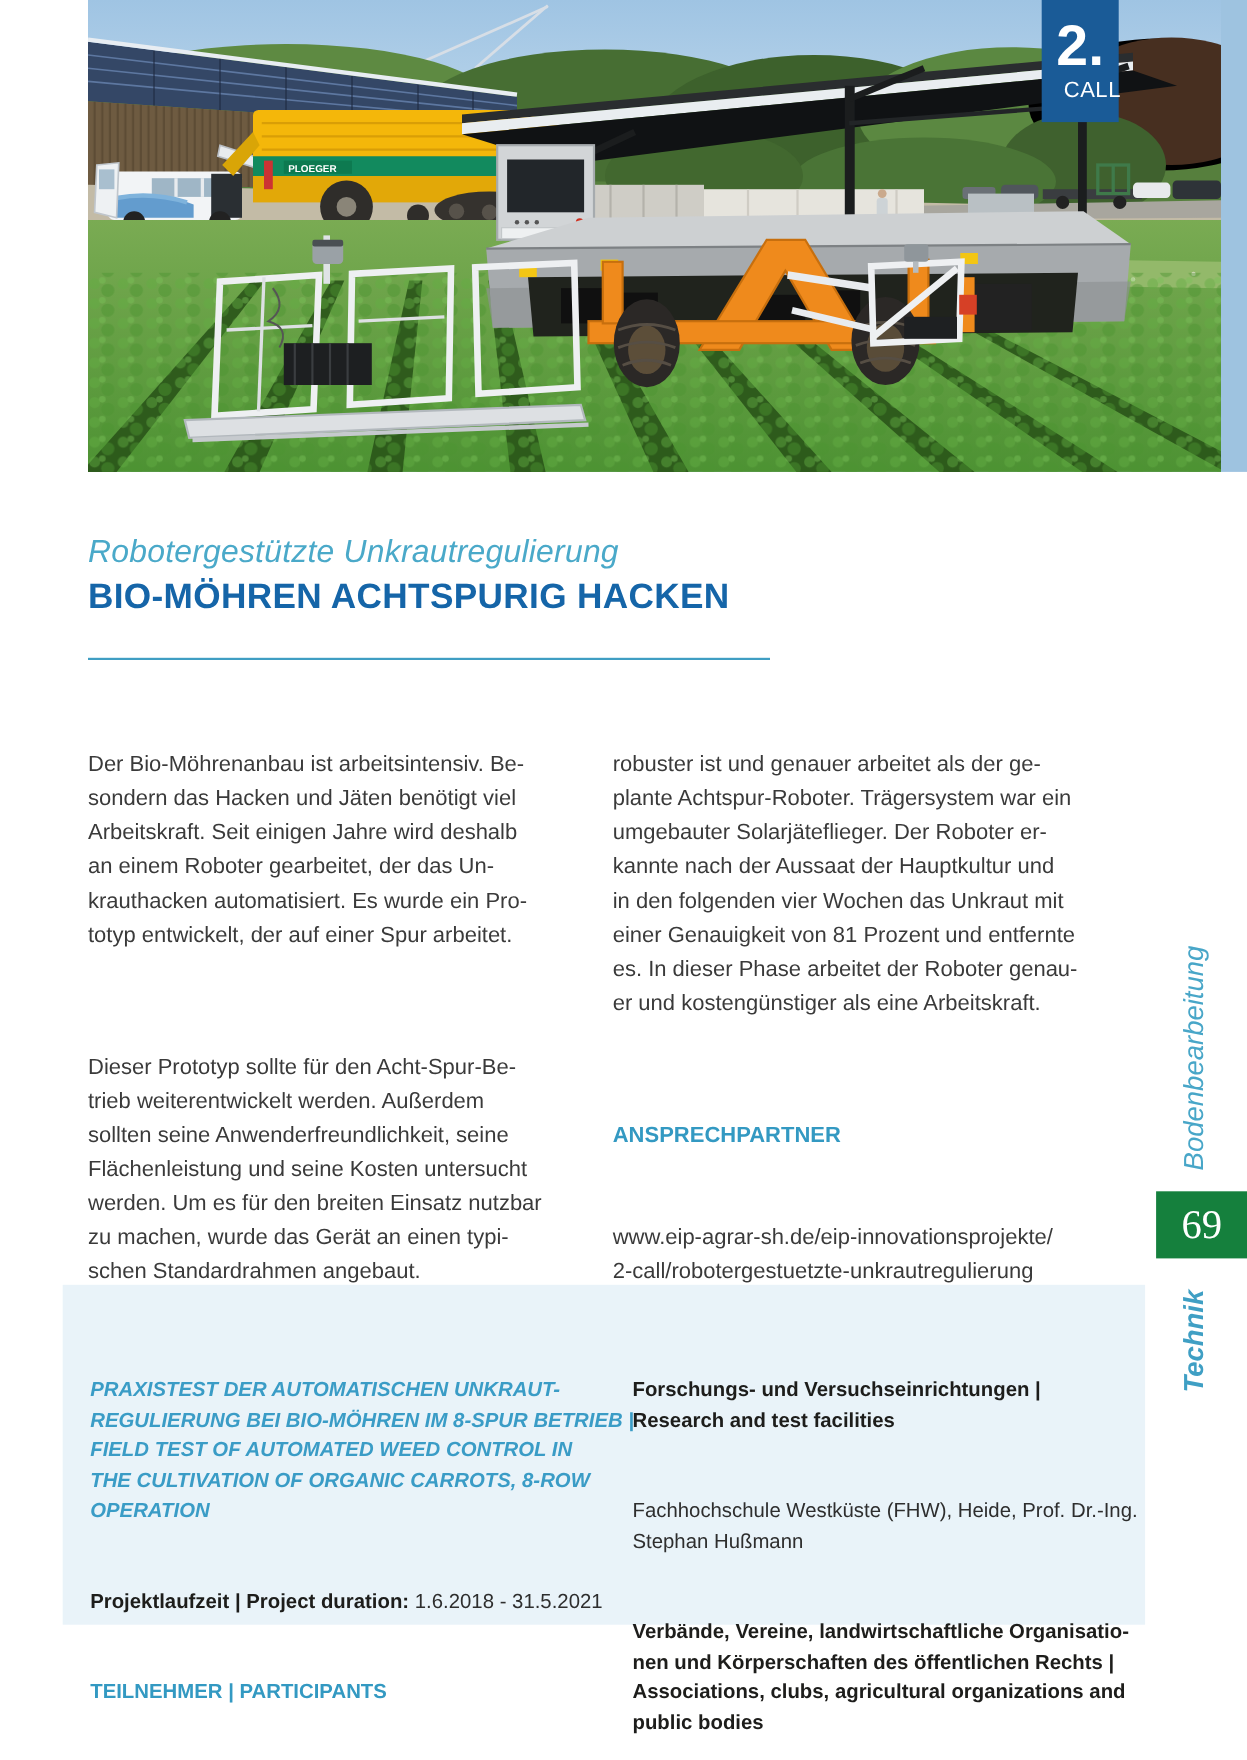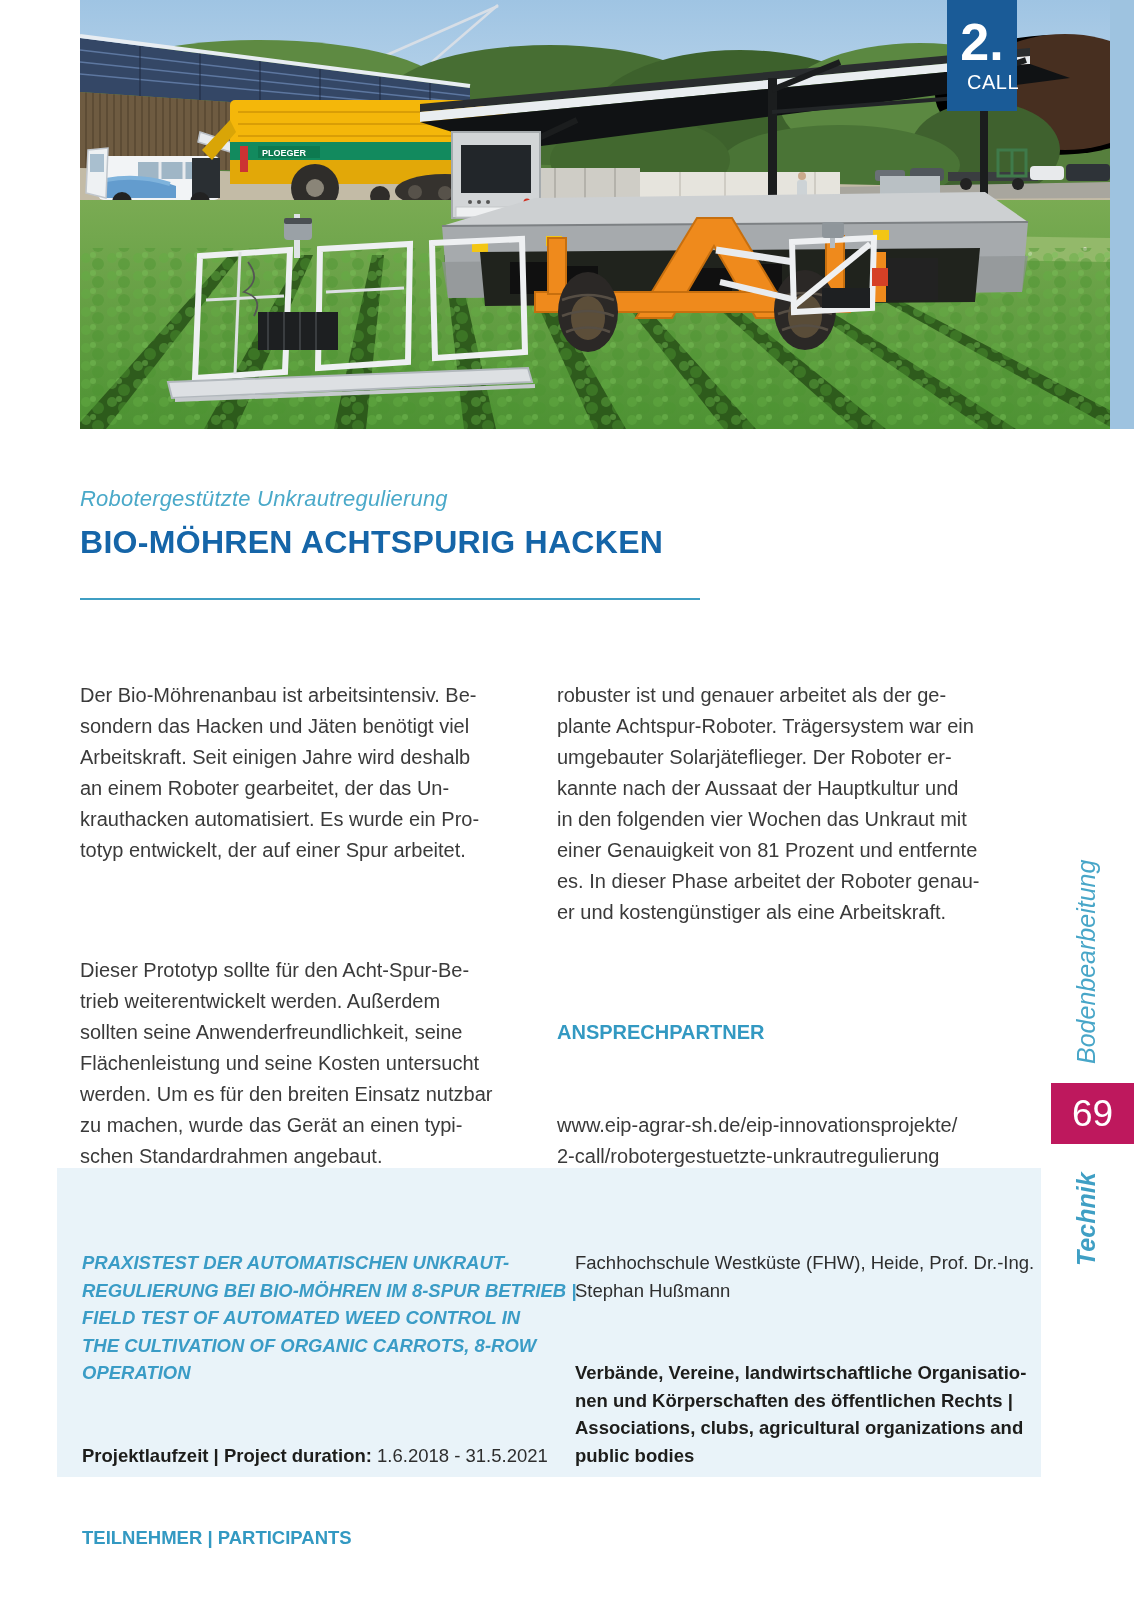--- a/index.html
+++ b/index.html
@@ -12,21 +12,21 @@
   .photo svg { display:block; }
   .badge {
     position:absolute; left:947px; top:0; width:70px; height:111px;
     background:#1a5b97; color:#ffffff; text-align:center; z-index:5;
   }
   .badge-number { font-size:52px; font-weight:bold; line-height:1; margin-top:16px; }
   .badge-label  { font-size:20px; letter-spacing:0.5px; margin-top:3px;padding-left:20px; }
 
   
   .kicker {
-    position:absolute; left:80px; top:486px; font-size:22px; font-style:italic;
+    position:absolute; left:80px; top:486px; font-size:29px; font-style:italic;
     color:#4aa9c9; letter-spacing:0.2px;
   }
   .title {
     position:absolute; left:80px; top:524px; font-size:32px; font-weight:bold;
     color:#1565a8; letter-spacing:0.3px;
   }
   .title-rule { position:absolute; left:80px; top:598px; width:620px; height:2px; background:#3f9ec3; }
 
   
   .article-col { position:absolute; top:618px; font-size:20px; line-height:31px; color:#3a3a3a; white-space:pre; }
@@ -38,22 +38,22 @@
 
   
   .v-text {
     position:absolute; writing-mode:vertical-rl; transform:rotate(180deg);
     color:#48a6c8; font-size:25px; font-style:italic; white-space:nowrap;
   }
   .v-section  { left:1072px; top:850px; height:214px; }
   .v-category { left:1072px; top:1156px; height:110px; font-weight:bold; color:#3f9fc4; }
   .page-num {
     position:absolute; left:1051px; top:1083px; width:83px; height:61px;
-    background:#be185d; color:#ffffff; font-size:37px;
-    display:flex; align-items:center; justify-content:center;
+    background:#15803d; color:#ffffff; font-size:37px;
+    display:flex; align-items:center; justify-content:center;font-family:Liberation Serif, serif;
   }
 
   
   .infobox { position:absolute; left:57px; top:1168px; width:984px; height:309px; background:#e9f3f9; }
   .infobox-inner { display:flex; padding:26px 0 0 25px; gap:28px; }
   .ib-col { font-size:18.5px; line-height:27.5px; color:#2e2e2e; white-space:pre; }
   .ib-col-left  { width:465px; }
   .ib-col-right { width:466px; }
   .ib-title  { color:#3a9cc6; font-weight:bold; font-style:italic; margin:0; }
   .ib-bold   { font-weight:bold; color:#1d1d1b; }
@@ -394,20 +394,22 @@
 REGULIERUNG BEI BIO-MÖHREN IM 8-SPUR BETRIEB |
 FIELD TEST OF AUTOMATED WEED CONTROL IN
 THE CULTIVATION OF ORGANIC CARROTS, 8-ROW
 OPERATION</p>
         <p class="ib-line"><span class="ib-bold">Projektlaufzeit | Project duration:</span> <span>1.6.2018 - 31.5.2021</span></p>
         <p class="ib-line ib-header">TEILNEHMER | PARTICIPANTS</p>
         
         
       </div>
       <div class="ib-col ib-col-right">
+        <p class="ib-line ib-bold">Forschungs- und Versuchseinrichtungen |
+Research and test facilities</p>
         <p class="ib-line">Fachhochschule Westküste (FHW), Heide, Prof. Dr.-Ing.
 Stephan Hußmann</p>
         <p class="ib-line ib-bold">Verbände, Vereine, landwirtschaftliche Organisatio-
 nen und Körperschaften des öffentlichen Rechts |
 Associations, clubs, agricultural organizations and
 public bodies</p>
         
         
         
       </div>

